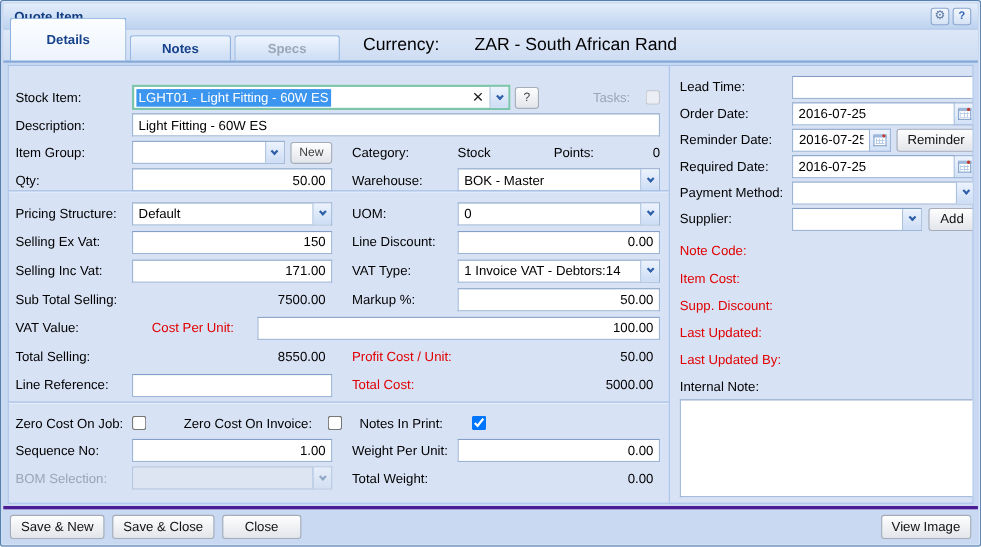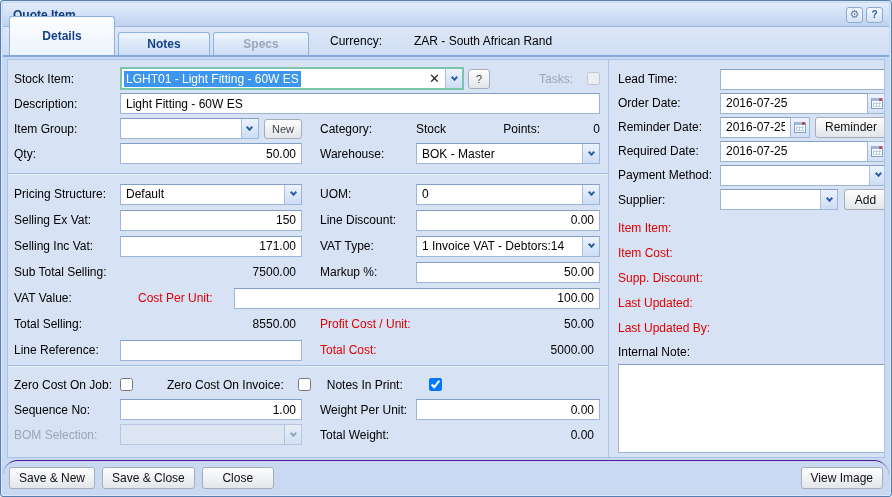--- a/index.html
+++ b/index.html
@@ -40,31 +40,31 @@
     font-size:12px; font-weight:bold; color:#15428b; margin-right:3px;
   }
   .tab.active{ height:39px; background:linear-gradient(#fcfdff,#edf4fd); }
   .tab.disabled{ color:#9ba8ba; }
   .t-details{ width:106px; } .t-notes{ width:92px; } .t-specs{ width:96px; }
   .qq-btn{
     width:95px; height:22px; margin:0 0 2px 2px; display:flex; align-items:center; justify-content:center;
     background:linear-gradient(#fefefe,#e2e5ea); border:1px solid #a6adb8; border-radius:3px;
     font-size:12px; color:#111;
   }
-  .currency-wrap{ display:flex; align-items:center; height:100%; font-size:12px; color:#000;text-align:center; }
+  .currency-wrap{ display:flex; align-items:center; height:100%; font-size:16px; color:#000;text-align:center; }
   .currency-lbl{ margin-left:18px; }
   .currency-val{ margin-left:32px; }
   
   .content{
     flex:1; margin:2px 4px 0 4px; background:#d8e2f5;
     border:1px solid #a9c4e9; display:flex; overflow:hidden;
   }
   .col-left{ width:601px; flex:0 0 601px; border-right:1px solid #a9c4e9; display:flex; flex-direction:column; }
   .col-right{ flex:1; display:flex; flex-direction:column; padding-top:7px; }
-  .sec{ padding-top:6px; }
+  .sec{ padding-top:16px; }
   .sec-top{ height:113px; }
   .sec-pricing{ height:192px; border-top:1px solid #a2bde6; box-shadow:inset 0 1px 0 #e9f0fb; padding-top:7px; }
   .sec-bottom{ flex:1; border-top:1px solid #a2bde6; box-shadow:inset 0 1px 0 #e9f0fb; padding-top:6px; }
   .row{ height:25px; display:flex; align-items:center; padding:0 8px 0 6px; font-size:12px; color:#000; }
   .sec-pricing .row{ height:26px; }
   .lblA{ width:106px; flex:0 0 106px; }
   .gapB{ width:18px; flex:0 0 18px; }
   .lblB{ width:96px; flex:0 0 96px; }
   .fldA{ width:182px; flex:0 0 182px; display:flex; align-items:center; }
   .fldB{ flex:1; display:flex; align-items:center; }
@@ -123,22 +123,21 @@
   .rrow{ height:25px; display:flex; align-items:center; padding:0 7px 0 9px; font-size:12px; }
   .rrow.red{ height:26px; }
   .rlbl{ width:102px; flex:0 0 102px; }
   .rfld{ flex:1; display:flex; align-items:center; }
   .note-area{ padding:1px 7px 0 9px; }
   
   input[type=checkbox]{ width:13px; height:13px; }
   
   .footer{
     flex:0 0 34px; display:flex; align-items:center; gap:7px; padding:0 6px; margin-top:2px;
-    border-top:1px solid #4c1d95;
-    border-radius:15px;
+    border-top:3px solid #4c1d95;
   }
   .footer .btn{ height:22px; min-width:72px; }
   .btn-close{ min-width:66px; }
   .view-img{ margin-left:auto; }
 </style>
 </head>
 <body>
 
 <div class="window">
 
@@ -406,21 +405,21 @@
           <div class="dd" style="width:118px; flex:0 0 118px;">
             <span class="dd-text"></span>
             <span class="dd-btn">
                 <span class="chev"></span>
               </span>
           </div>
           <span class="btn" style="flex:1; margin-left:6px;">Add</span>
         </div>
       </div>
       <div class="rrow red" style="margin-top:4px;">
-        <span class="redlbl">Item Item:</span>
+        <span class="redlbl">Note Code:</span>
       </div>
       <div class="rrow red">
         <span class="redlbl">Item Cost:</span>
       </div>
       <div class="rrow red">
         <span class="redlbl">Supp. Discount:</span>
       </div>
       <div class="rrow red">
         <span class="redlbl">Last Updated:</span>
       </div>

